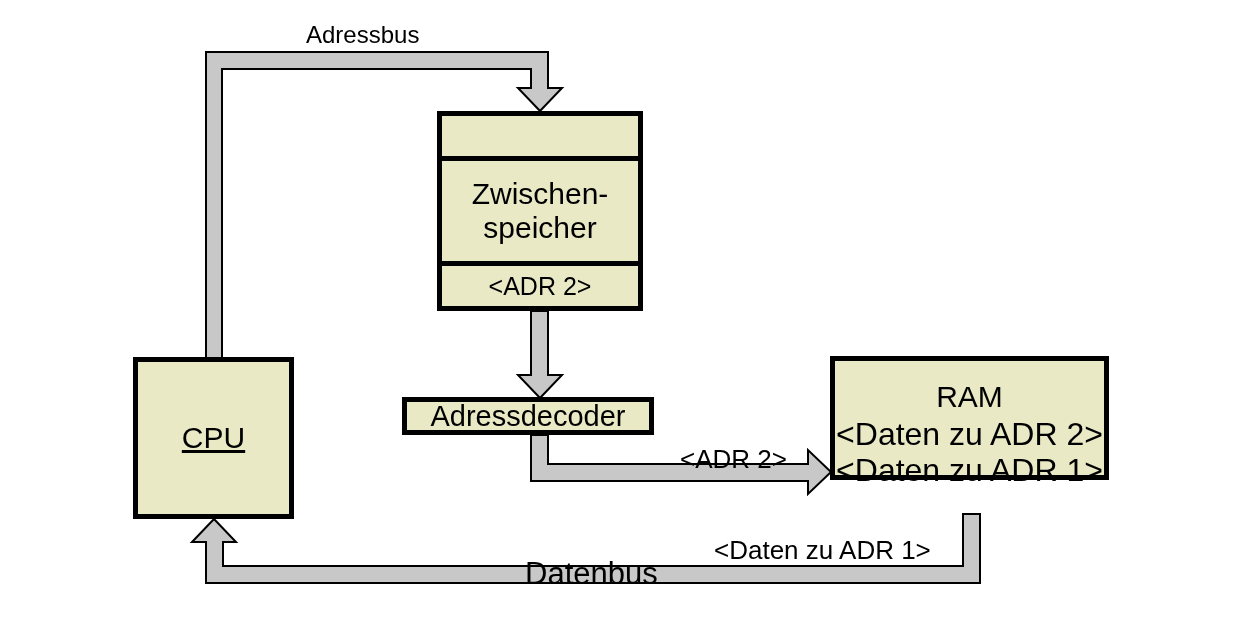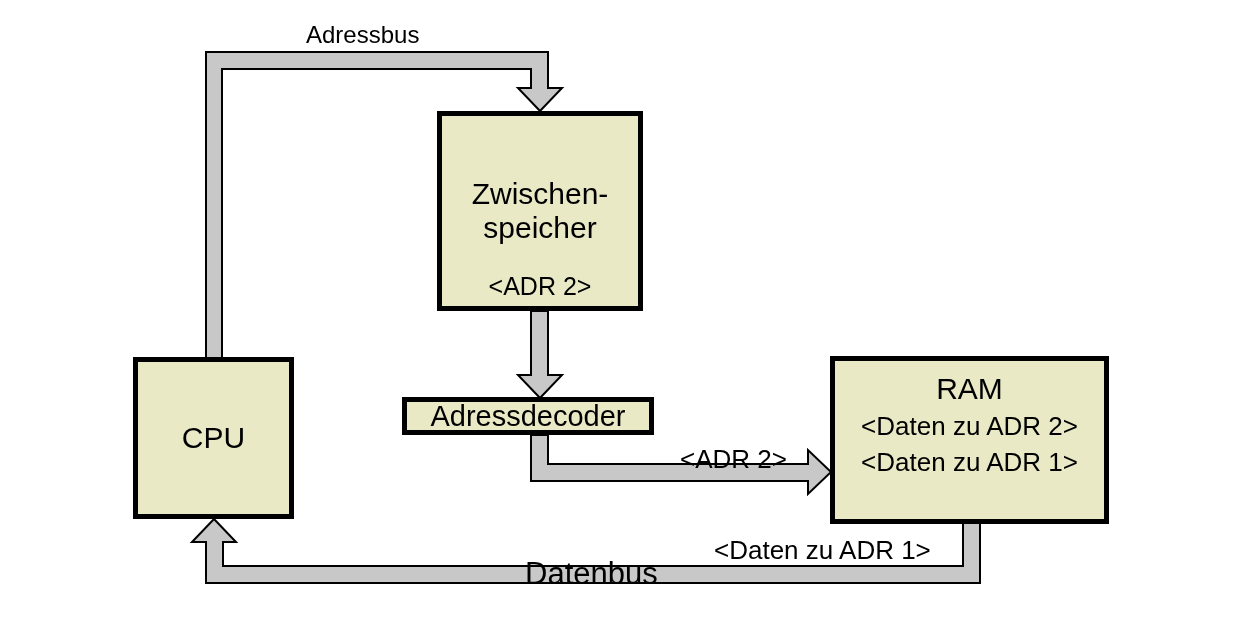--- a/index.html
+++ b/index.html
@@ -41,30 +41,29 @@
     white-space: pre-line;
   }
   .divider {
     height: 5px;
     background: #000;
     flex: 0 0 auto;
   }
   
   #cpu-box {
     left: 133px; top: 357px;
-    width: 161px; height: 162px;
+    width: 161px; height: 162px; text-decoration: underline;
   }
   #cpu-box .cell { flex: 1; font-size: 30px; }
 
   
   #buffer-box {
     left: 437px; top: 111px;
     width: 206px; height: 200px;
     justify-content: flex-start;
-    align-items: center;
   }
   #buffer-box .cell-empty { height: 40px; flex: 0 0 auto; }
   #buffer-box .cell-main {
     flex: 1 1 auto;
     font-size: 30px;
   }
   #buffer-box .cell-addr {
     height: 40px; flex: 0 0 auto;
     font-size: 25px;
   }
@@ -72,31 +71,31 @@
   
   #decoder-box {
     left: 402px; top: 397px;
     width: 252px; height: 38px;
   }
   #decoder-box .cell { flex: 1; font-size: 29px; }
 
   
   #ram-box {
     left: 830px; top: 356px;
-    width: 279px; height: 168px;
+    width: 279px; height: 124px;
     justify-content: flex-start;
-    padding-top: 8px;
+    padding-top: 16px;
   }
   #ram-box .ram-title {
     font-size: 30px;
     height: 40px;
     flex: 0 0 auto;
   }
   #ram-box .ram-line {
-    font-size: 26px;
+    font-size: 32px;
     height: 36px;
     flex: 0 0 auto;
   }
 
   .label {
     position: absolute;
     color: #000000;
     white-space: nowrap;
   }
   #label-adressbus {

